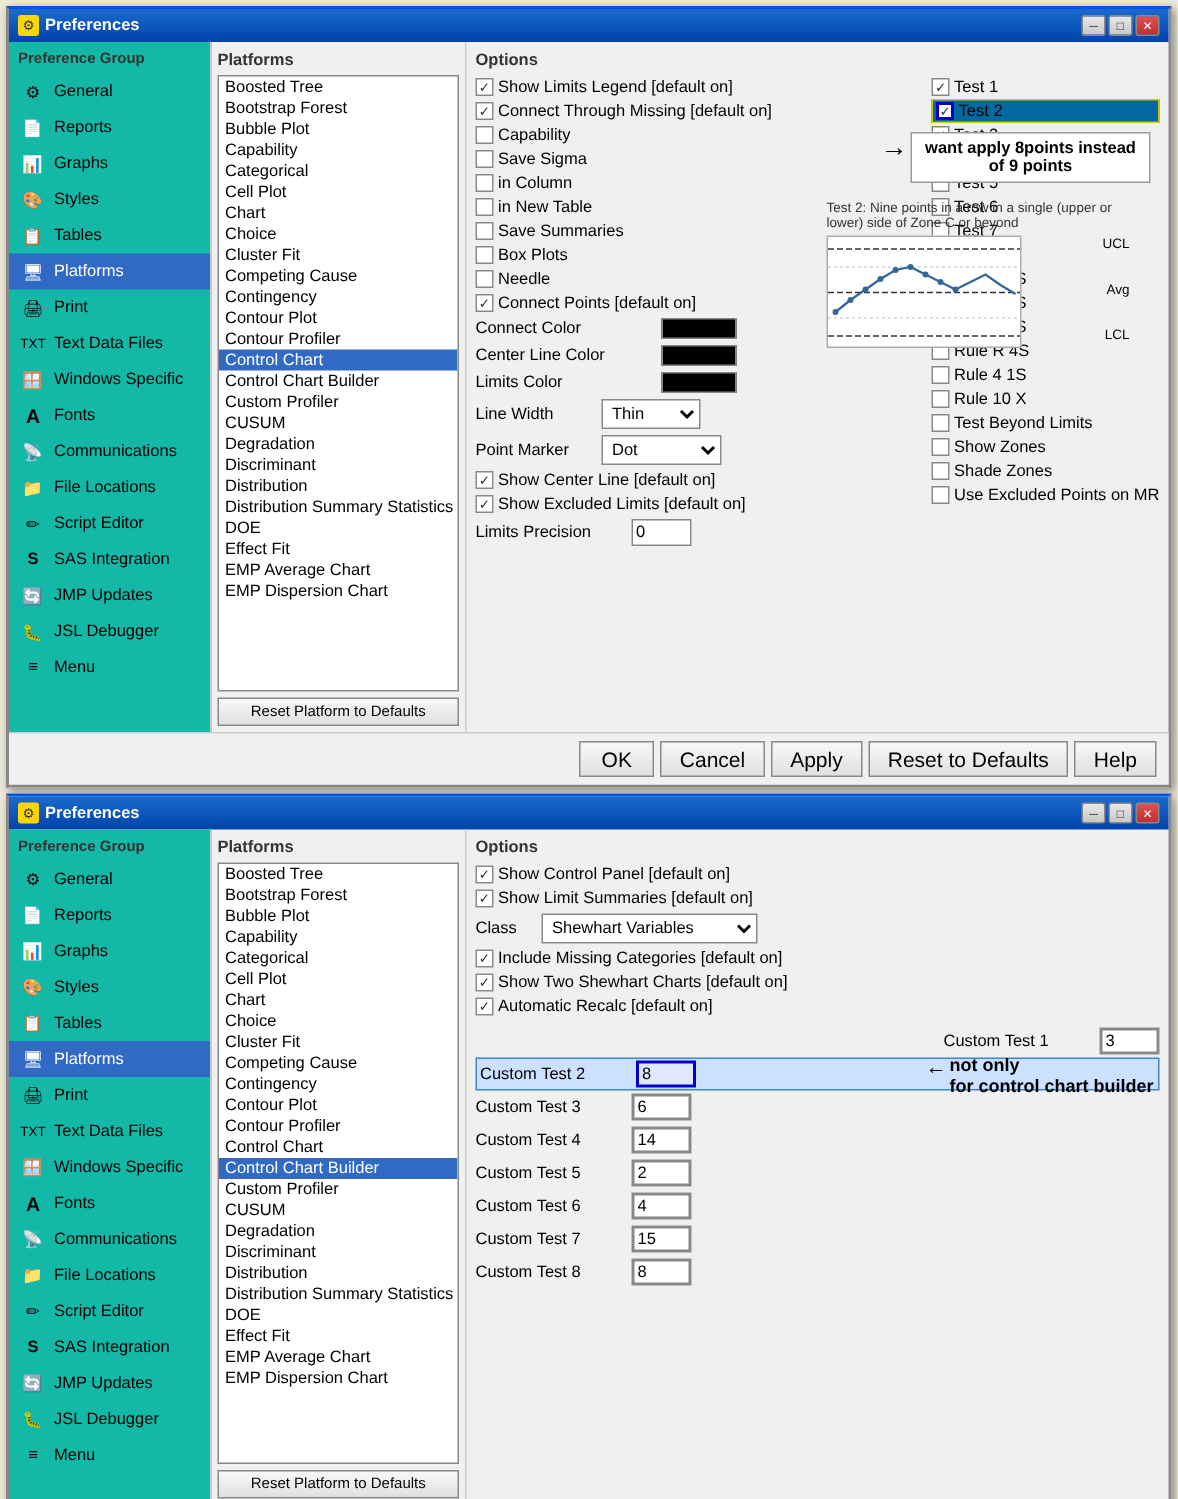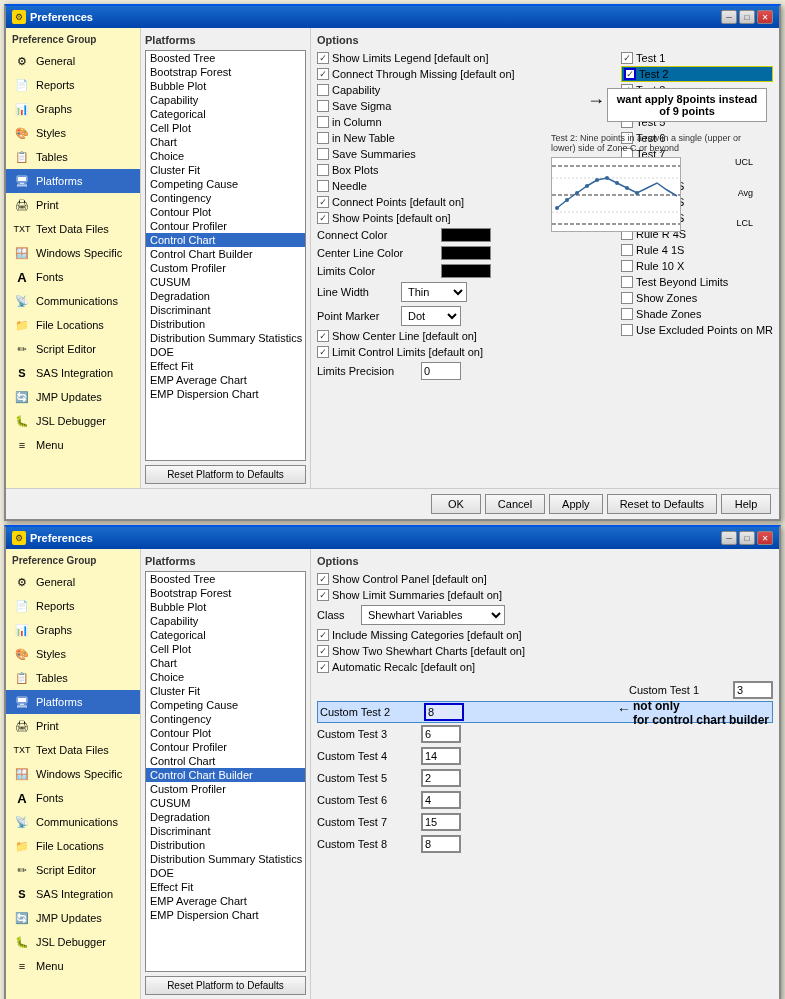--- a/index.html
+++ b/index.html
@@ -81,21 +81,21 @@
     }
 
     .window-body-bottom {
       display: flex;
       height: 450px;
     }
 
     
     .sidebar {
       width: 135px;
-      background: #fef9c3;
+      background: #14b8a6;
       border-right: 1px solid #ccc;
       overflow-y: auto;
       padding: 4px 0;
     }
 
     .sidebar-section-label {
       font-size: 10px;
       color: #333;
       font-weight: bold;
       padding: 2px 6px 4px 6px;
@@ -237,21 +237,21 @@
       padding: 5px 8px;
       border-top: 1px solid #ccc;
       background: #f0f0f0;
     }
 
     .action-btn {
       padding: 3px 12px;
       background: linear-gradient(to bottom, #f8f8f8, #e0e0e0);
       border: 1px solid #888;
       cursor: pointer;
-      font-size: 11px;
+      font-size: 14px;
       min-width: 50px;
     }
 
     .custom-test-input {
       width: 40px;
       border: 2px solid #888;
       background: white;
       font-size: 11px;
       padding: 1px 2px;
       height: 18px;
@@ -444,26 +444,20 @@
               <span>Needle</span>
             </label>
           </div>
           <div class="option-row">
             <label class="checkbox-label">
               <div class="checkbox checked"></div>
               <span>Connect Points [default on]</span>
             </label>
           </div>
           <div class="option-row">
-            <label class="checkbox-label">
-              <div class="checkbox checked"></div>
-              <span>Show Points [default on]</span>
-            </label>
-          </div>
-          <div class="option-row">
             <span style="min-width:120px">Connect Color</span>
             <div class="color-swatch"></div>
           </div>
           <div class="option-row">
             <span style="min-width:120px">Center Line Color</span>
             <div class="color-swatch"></div>
           </div>
           <div class="option-row">
             <span style="min-width:120px">Limits Color</span>
             <div class="color-swatch"></div>
@@ -471,37 +465,37 @@
           <div class="option-row">
             <span style="min-width:80px">Line Width</span>
             <select class="dropdown-select">
               <option>Thin</option>
               <option>Medium</option>
               <option>Thick</option>
             </select>
           </div>
           <div class="option-row">
             <span style="min-width:80px">Point Marker</span>
-            <select class="dropdown-select" style="width:60px">
+            <select class="dropdown-select" style="width:80px">
               <option>Dot</option>
               <option>Circle</option>
               <option>Square</option>
               <option>Diamond</option>
             </select>
           </div>
           <div class="option-row">
             <label class="checkbox-label">
               <div class="checkbox checked"></div>
               <span>Show Center Line [default on]</span>
             </label>
           </div>
           <div class="option-row">
             <label class="checkbox-label">
               <div class="checkbox checked"></div>
-              <span>Limit Control Limits [default on]</span>
+              <span>Show Excluded Limits [default on]</span>
             </label>
           </div>
           <div class="option-row">
             <span style="min-width:100px">Limits Precision</span>
             <input type="text" class="text-input" value="0" style="width: 40px;">
           </div>
         </div>
 
         <div style="min-width:120px;">
           <div class="option-row">

